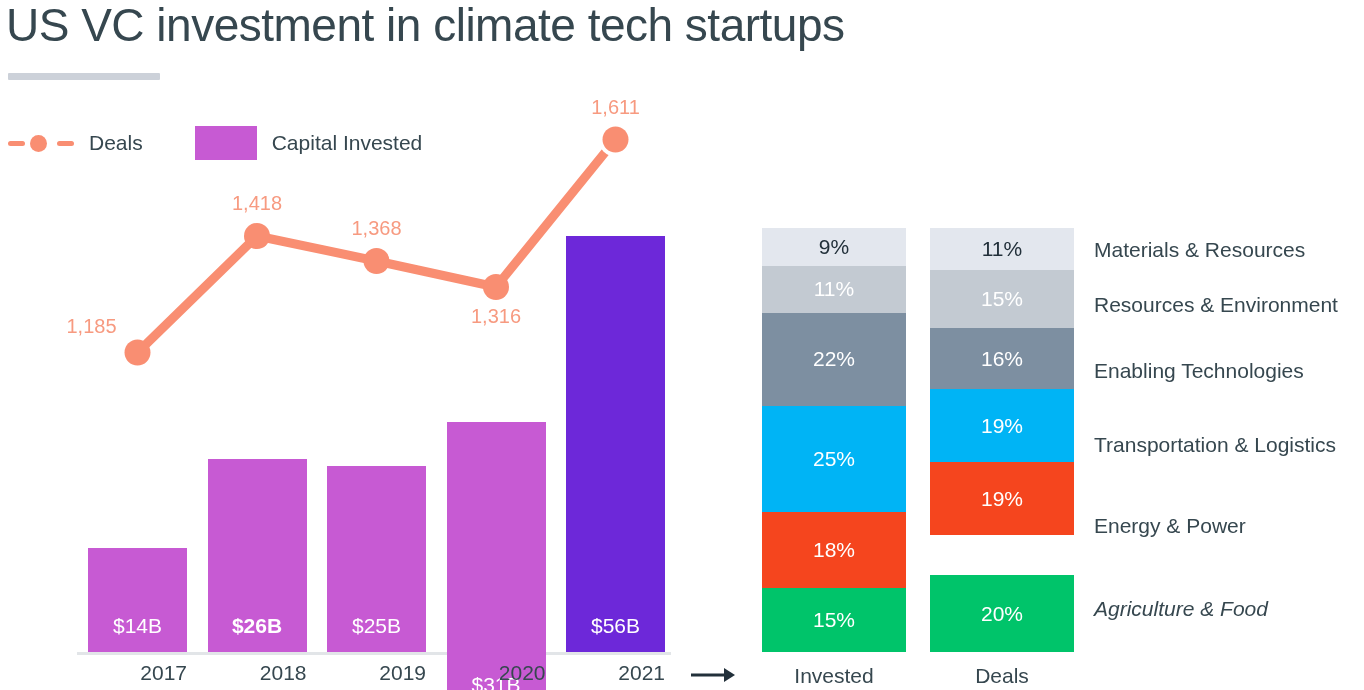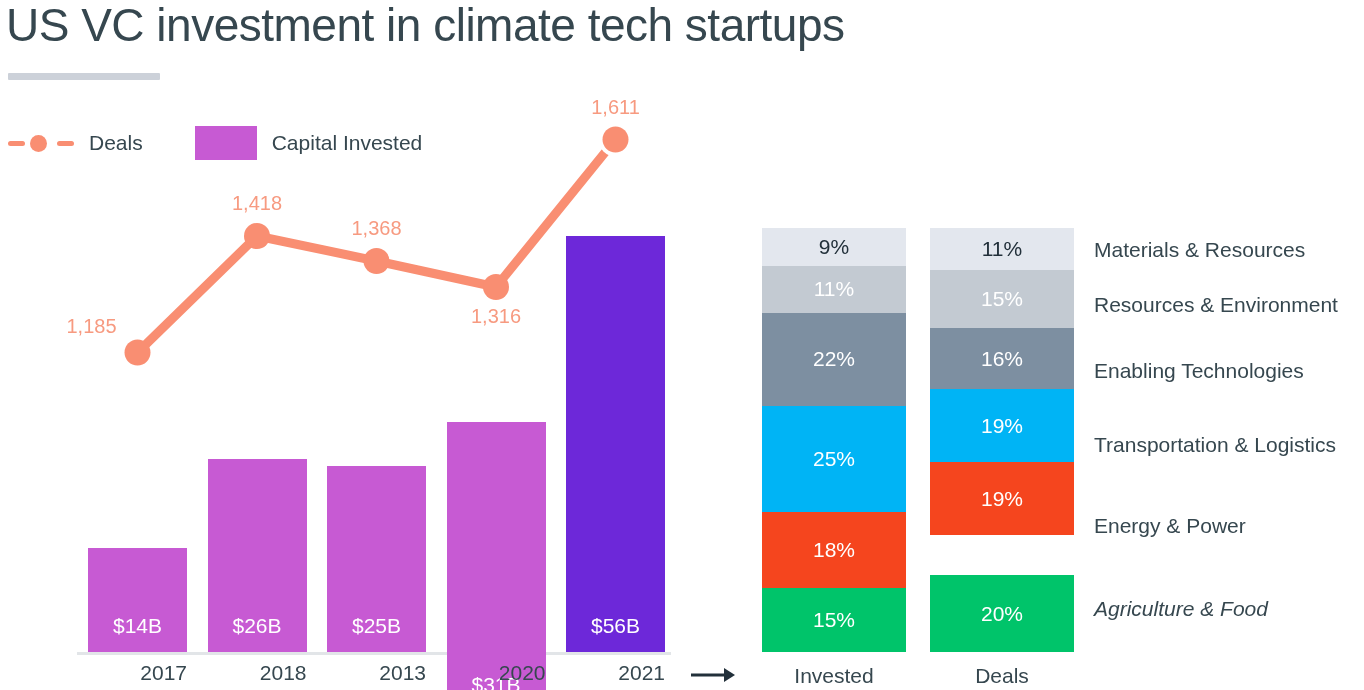--- a/index.html
+++ b/index.html
@@ -107,21 +107,21 @@
       <span class="lg-label">Capital Invested</span>
     </div>
   </div>
 
   <div class="combo">
     <div class="axis-line"></div>
     <div id="bars">
         <div class="bar" style="left: 88px; width: 99px; top: 548px; height: 104px; background: rgb(199, 90, 211);">
           <div class="bar-value">$14B</div>
         </div>
-        <div class="bar" style="left: 207.5px; width: 99px; top: 458.857px; height: 193.143px; background: rgb(199, 90, 211);">
+        <div class="bar" style="left: 207.5px; width: 99px; top: 458.857px; height: 193.143px; background: rgb(199, 90, 211); font-weight: bold;">
           <div class="bar-value">$26B</div>
         </div>
         <div class="bar" style="left: 327px; width: 99px; top: 466.286px; height: 185.714px; background: rgb(199, 90, 211);">
           <div class="bar-value">$25B</div>
         </div>
         <div class="bar" style="left: 446.5px; width: 99px; top: 421.714px; height: 289px; background: rgb(199, 90, 211);">
           <div class="bar-value">$31B</div>
         </div>
         <div class="bar" style="left: 566px; width: 99px; top: 236px; height: 416px; background: #6d28d9;">
           <div class="bar-value">$56B</div>
@@ -141,21 +141,21 @@
     <div id="point-labels">
         <div class="pt-label" style="width: 100px; left: 41.5px; top: 314.5px;">1,185</div>
         <div class="pt-label" style="width: 100px; left: 207px; top: 192px;">1,418</div>
         <div class="pt-label" style="width: 100px; left: 326.5px; top: 217px;">1,368</div>
         <div class="pt-label" style="width: 100px; left: 446px; top: 305px;">1,316</div>
         <div class="pt-label" style="width: 100px; left: 565.5px; top: 95.5px;">1,611</div>
       </div>
     <div id="xticks">
         <div class="xtick" style="left: 88px; width: 99px;">2017</div>
         <div class="xtick" style="left: 207.5px; width: 99px;">2018</div>
-        <div class="xtick" style="left: 327px; width: 99px;">2013</div>
+        <div class="xtick" style="left: 327px; width: 99px;">2019</div>
         <div class="xtick" style="left: 446.5px; width: 99px;">2020</div>
         <div class="xtick" style="left: 566px; width: 99px;">2021</div>
       </div>
     <svg class="arrow" viewBox="0 0 46 20">
       <line x1="1" y1="10" x2="36" y2="10" stroke="#22303a" stroke-width="3"></line>
       <polygon points="34,3 45,10 34,17" fill="#22303a"></polygon>
     </svg>
   </div>
 
   <div class="stack capital" id="stack-capital">

